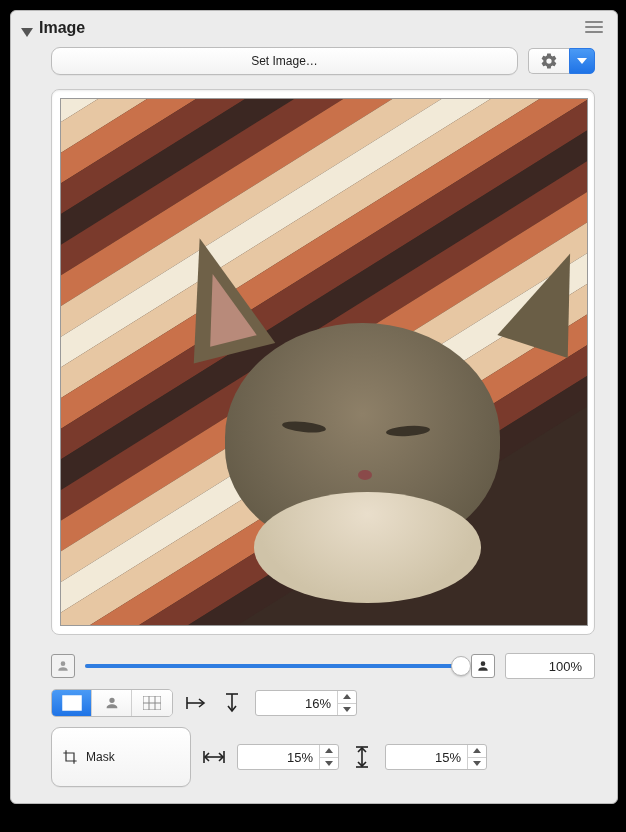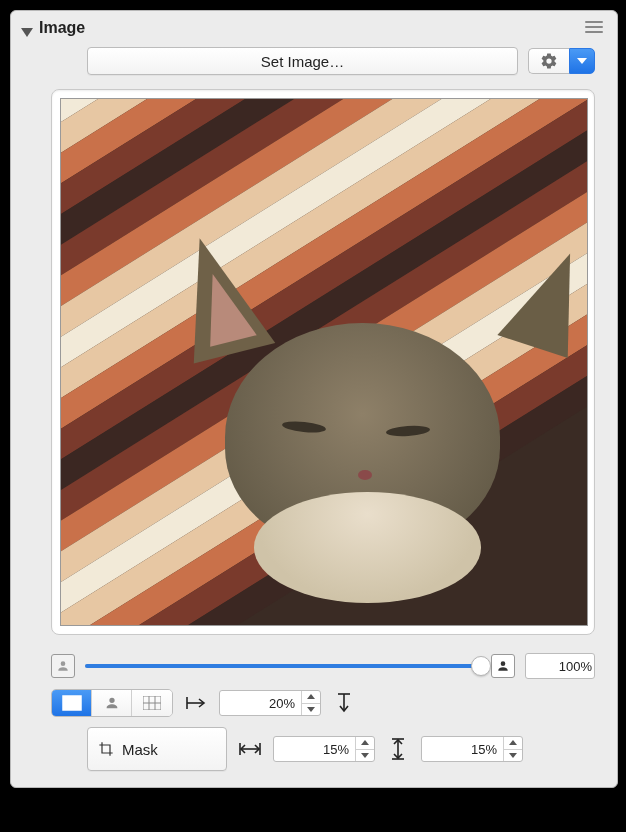--- a/index.html
+++ b/index.html
@@ -4,21 +4,21 @@
 <style>
 html,body{margin:0;padding:0;background:#000;font-family:-apple-system,BlinkMacSystemFont,"Helvetica Neue",Arial,sans-serif;font-size:13px;color:#222;}
 .window{width:606px;margin:10px;background:#ececec;border:1px solid #b8b8b8;border-radius:6px;box-shadow:0 8px 30px rgba(0,0,0,.45);overflow:hidden;}
 .header{display:flex;align-items:flex-end;padding:6px 10px 4px 10px;}
 .header .disclosure{width:0;height:0;border-left:6px solid transparent;border-right:6px solid transparent;border-top:9px solid #555;margin-right:6px;cursor:pointer;}
 .header .title{font-weight:700;font-size:16px;}
 .header .spacer{flex:1;}
 .hamburger{display:flex;flex-direction:column;gap:3px;cursor:pointer;padding:4px;}
 .hamburger span{display:block;width:18px;height:2px;background:#888;border-radius:1px;}
 .row{display:flex;align-items:center;gap:10px;padding:6px 22px 6px 40px;}
-.btn{background:linear-gradient(#fff,#f3f3f3);border:1px solid #bcbcbc;border-radius:4px;height:26px;display:flex;align-items:center;justify-content:center;font-size:15px;cursor:pointer;box-shadow:0 1px 0 rgba(0,0,0,.04);margin-left:36px;}
+.btn{background:linear-gradient(#fff,#f3f3f3);border:1px solid #bcbcbc;border-radius:9px;height:26px;display:flex;align-items:center;justify-content:center;font-size:12px;cursor:pointer;box-shadow:0 1px 0 rgba(0,0,0,.04);}
 .btn-wide{flex:1;}
 .btn-rm{width:92px;}
 .gearwrap{display:flex;height:26px;}
 .gearbtn{width:40px;border:1px solid #bcbcbc;border-right:none;border-radius:5px 0 0 5px;background:linear-gradient(#fff,#f3f3f3);display:flex;align-items:center;justify-content:center;cursor:pointer;}
 .gearchev{width:24px;border:1px solid #2b78e4;border-radius:0 5px 5px 0;background:linear-gradient(#4a9af5,#1f73e6);display:flex;align-items:center;justify-content:center;cursor:pointer;}
 .gearchev svg{fill:#fff;}
 .well{margin:8px 22px 8px 40px;background:#fff;border:1px solid #c9c9c9;border-radius:8px;padding:8px;box-shadow:inset 0 1px 2px rgba(0,0,0,.08);}
 .imgframe{width:100%;aspect-ratio:1/1;border:1px solid #999;background:#3a2b24;position:relative;overflow:hidden;}
 .stripe{position:absolute;inset:-40% -40%;transform:rotate(-32deg);}
 .stripe div{height:26px;}
@@ -38,28 +38,28 @@
 .cat .nose{position:absolute;left:56%;top:58%;width:14px;height:10px;background:#8a4a4a;border-radius:50%;}
 .cat .chin{position:absolute;left:34%;top:64%;width:48%;height:30%;background:radial-gradient(ellipse at 50% 20%,#e9decb,#cfc3a8 70%);border-radius:50%;}
 .controls{padding:4px 22px 16px 40px;}
 .oprow{display:flex;align-items:center;gap:10px;margin-top:6px;}
 .thumb{width:22px;height:22px;border:1px solid #999;background:#f2f2f2;display:flex;align-items:center;justify-content:center;border-radius:3px;}
 .thumb svg{fill:#9a9a9a;}
 .slider{flex:1;display:flex;align-items:center;position:relative;height:20px;cursor:pointer;}
 .slider .track{height:4px;width:100%;background:#c8c8c8;border-radius:2px;position:relative;}
 .slider .fill{position:absolute;left:0;top:0;height:100%;background:#2f7de1;border-radius:2px;}
 .slider .knob{position:absolute;top:50%;width:18px;height:18px;background:#fff;border:1px solid #b5b5b5;border-radius:50%;transform:translate(-50%,-50%);box-shadow:0 1px 2px rgba(0,0,0,.18);}
-.valbox{width:64px;height:24px;border:1px solid #bcbcbc;background:#fff;border-radius:3px;display:flex;align-items:center;justify-content:flex-end;padding:0 2px;font-size:13px;}
+.valbox{width:64px;height:24px;border:1px solid #bcbcbc;background:#fff;border-radius:3px;display:flex;align-items:center;justify-content:flex-end;padding:0 12px;font-size:13px;}
 .seg{display:flex;height:26px;border:1px solid #bcbcbc;border-radius:5px;overflow:hidden;}
 .seg button{border:none;width:40px;background:linear-gradient(#fff,#f3f3f3);display:flex;align-items:center;justify-content:center;cursor:pointer;border-right:1px solid #cfcfcf;}
 .seg button:last-child{border-right:none;}
 .seg button.on{background:linear-gradient(#4a9af5,#1f73e6);}
 .seg button.on svg *{stroke:#fff;fill:#fff;}
 .gridrow{display:flex;align-items:center;gap:10px;margin-top:10px;}
-.maskbtn{width:118px;justify-content:flex-start;padding:8px 10px;gap:8px;}
+.maskbtn{width:118px;justify-content:flex-start;padding:16px 10px;gap:8px;}
 .iconcell{width:26px;display:flex;justify-content:center;}
 .stepper{display:flex;align-items:stretch;width:100px;height:24px;border:1px solid #bcbcbc;border-radius:3px;background:#fff;overflow:hidden;}
 .stepper .val{flex:1;display:flex;align-items:center;justify-content:flex-end;padding-right:6px;font-size:13px;}
 .stepper .arrows{width:18px;border-left:1px solid #cfcfcf;display:flex;flex-direction:column;}
 .stepper .arrows div{flex:1;display:flex;align-items:center;justify-content:center;cursor:pointer;}
 .stepper .arrows div:first-child{border-bottom:1px solid #cfcfcf;}
 .stepper .arrows svg{width:8px;height:5px;fill:#555;}
 svg{display:block;}
 </style>
 </head>
@@ -183,43 +183,43 @@
       </div>
       <div class="iconcell">
         <svg width="22" height="16" viewBox="0 0 22 16">
             <g stroke="#222" stroke-width="1.6" fill="none">
               <path d="M2 2v12"></path>
               <path d="M2 8h16"></path>
               <path d="M14 4l5 4-5 4"></path>
             </g>
           </svg>
       </div>
-      <div class="stepper">
-        <div class="val">20%</div>
-        <div class="arrows">
-          <div>
-              <svg viewBox="0 0 8 5">
-                <path d="M0 5h8L4 0z"></path>
-              </svg>
-            </div>
-          <div>
-              <svg viewBox="0 0 8 5">
-                <path d="M0 0h8L4 5z"></path>
-              </svg>
-            </div>
-        </div>
-      </div>
       <div class="iconcell">
         <svg width="16" height="22" viewBox="0 0 16 22">
             <g stroke="#222" stroke-width="1.6" fill="none">
               <path d="M2 2h12"></path>
               <path d="M8 2v16"></path>
               <path d="M4 14l4 5 4-5"></path>
             </g>
           </svg>
+      </div>
+      <div class="stepper">
+        <div class="val">16%</div>
+        <div class="arrows">
+          <div>
+              <svg viewBox="0 0 8 5">
+                <path d="M0 5h8L4 0z"></path>
+              </svg>
+            </div>
+          <div>
+              <svg viewBox="0 0 8 5">
+                <path d="M0 0h8L4 5z"></path>
+              </svg>
+            </div>
+        </div>
       </div>
     </div>
 
     <div class="gridrow">
       <div class="btn maskbtn">
         <svg width="16" height="16" viewBox="0 0 24 24">
             <g stroke="#333" stroke-width="1.8" fill="none">
               <path d="M6 2v16h16"></path>
               <path d="M2 6h16v16"></path>
             </g>

